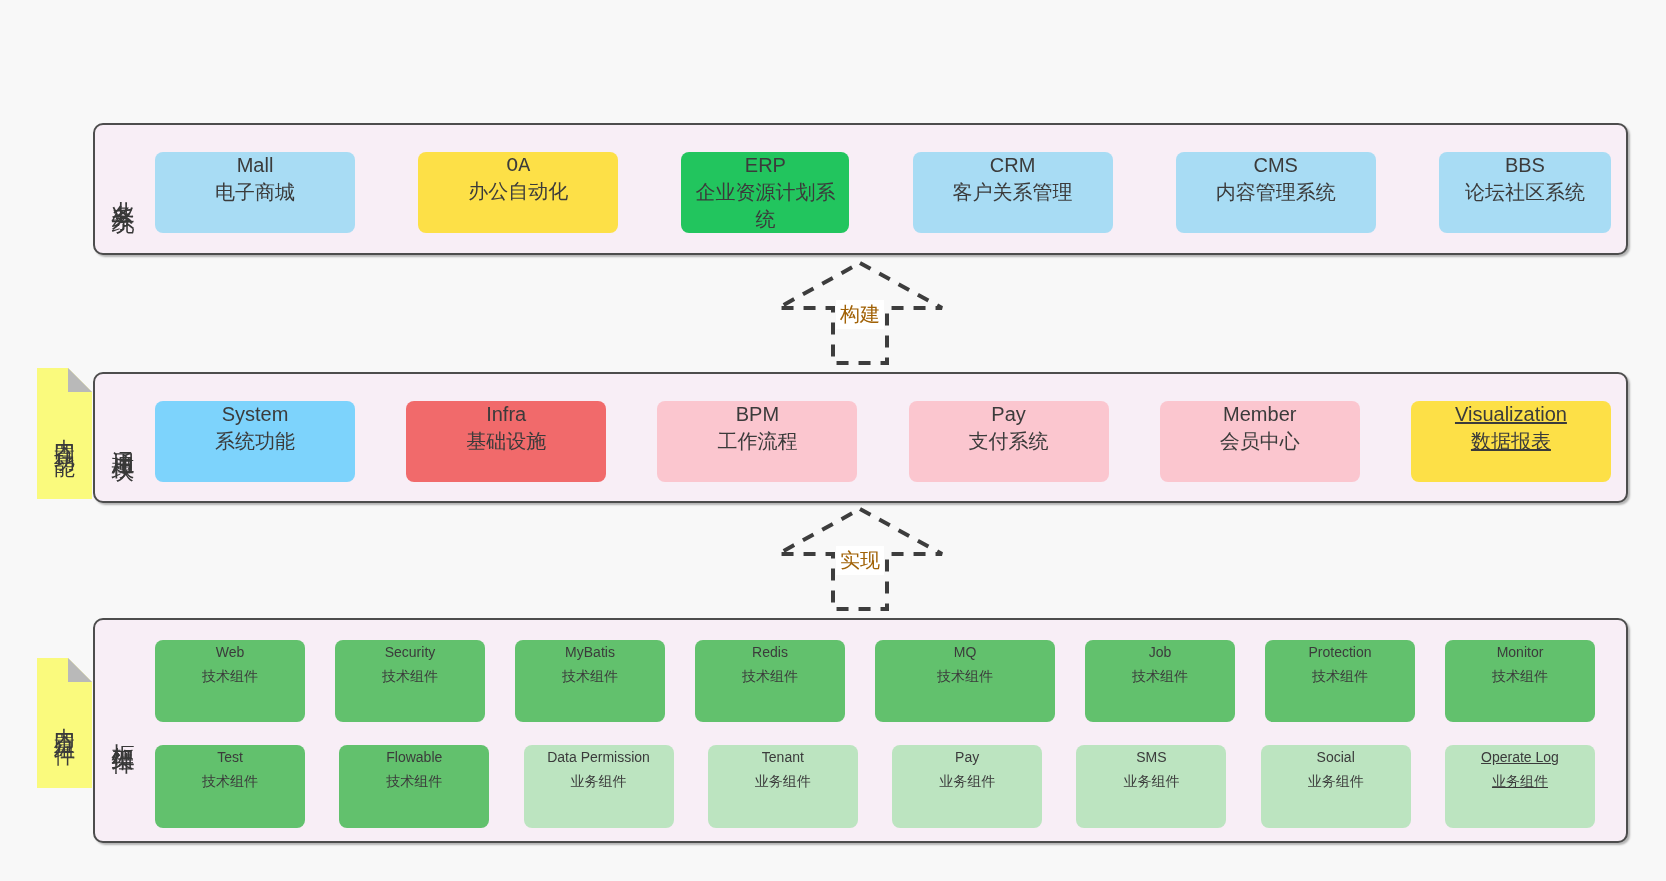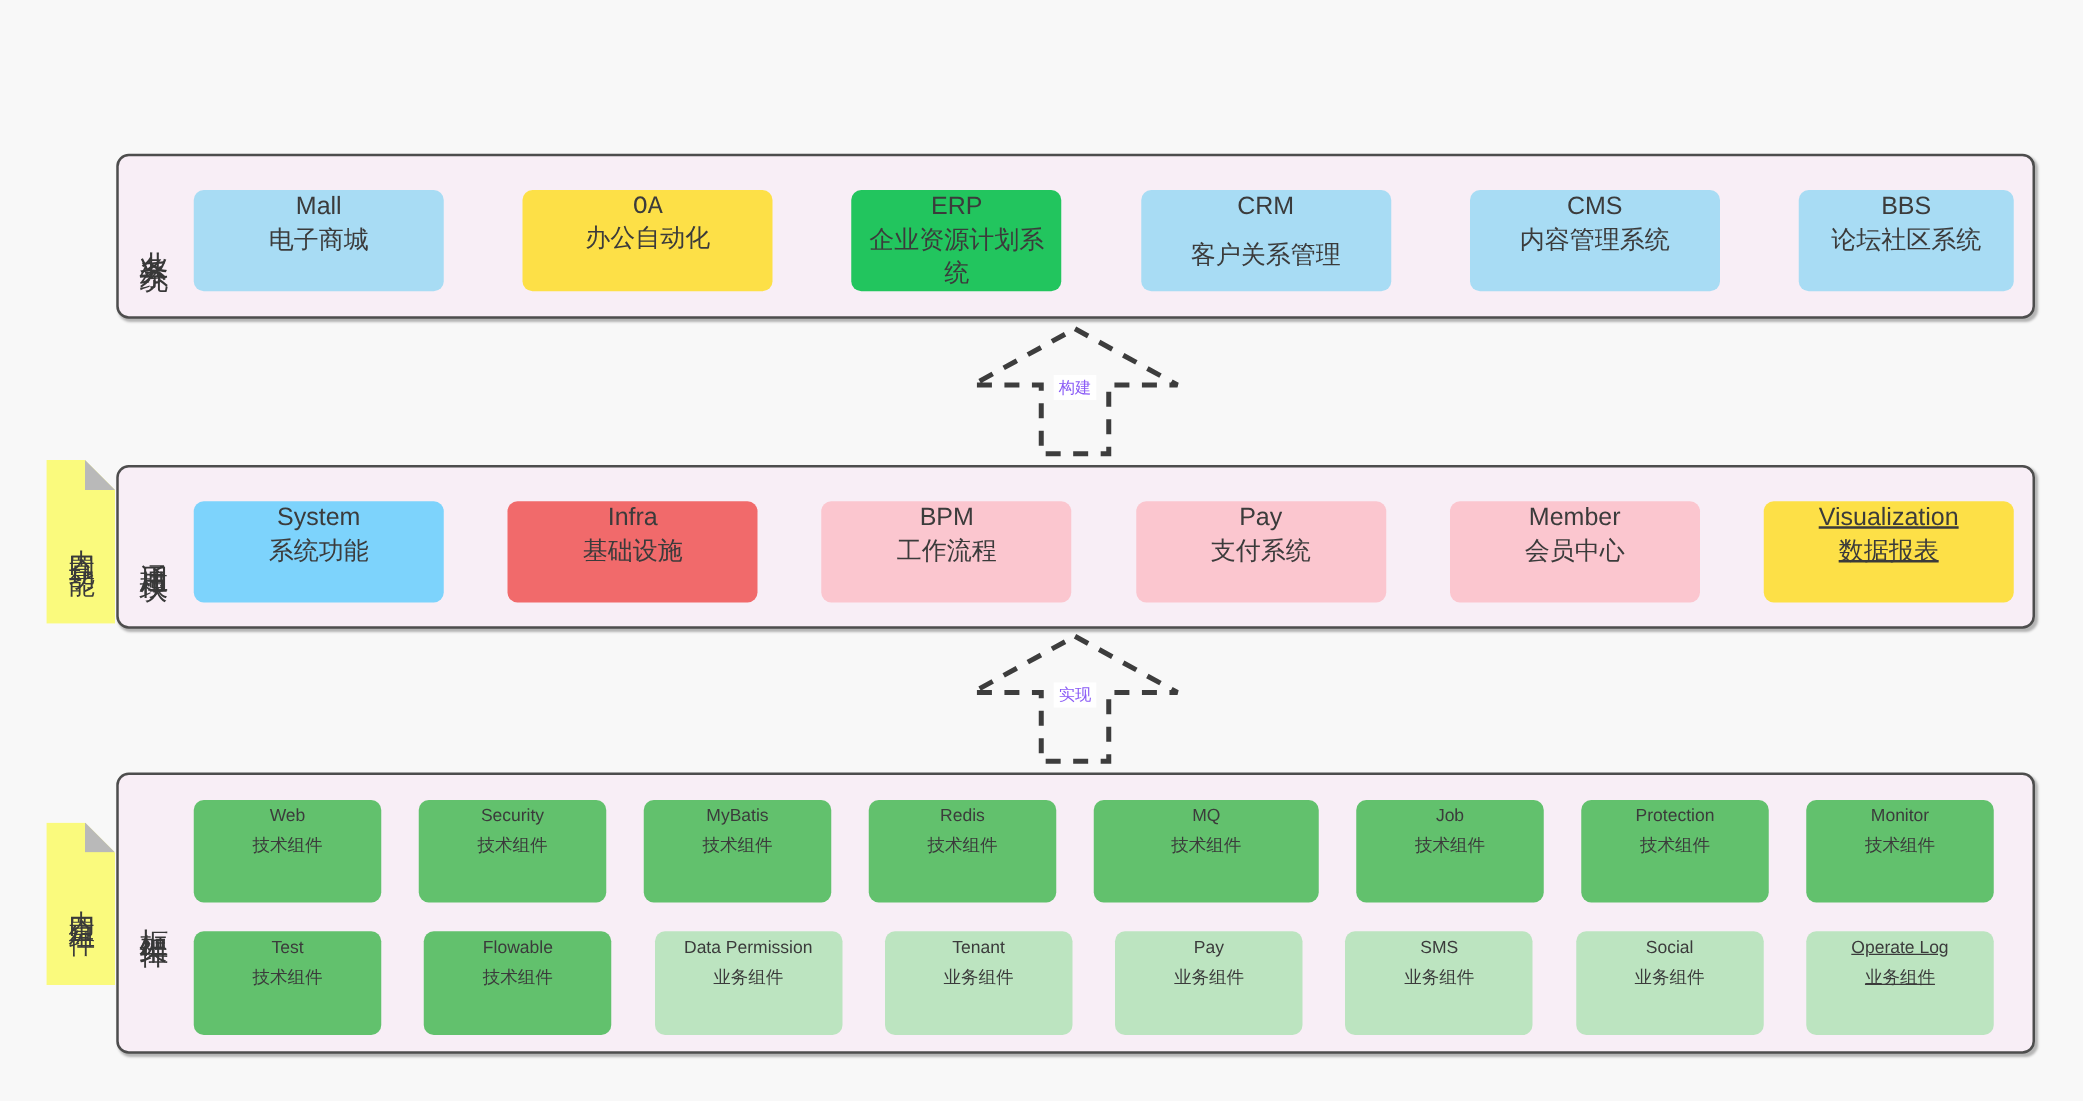--- a/index.html
+++ b/index.html
@@ -18,21 +18,21 @@
   .sticky{position:absolute;width:55px;background:#fafa7d;
           clip-path:polygon(0 0,calc(100% - 24px) 0,100% 24px,100% 100%,0 100%);}
   .sticky-fold{position:absolute;top:0;right:0;width:24px;height:24px;background:#b9b9b9;
           clip-path:polygon(0 0,100% 100%,0 100%);}
   .sticky-text{position:absolute;inset:0;display:flex;align-items:center;justify-content:center;}
   .sticky-text span{writing-mode:vertical-rl;text-orientation:upright;font-size:21px;letter-spacing:6px;color:#3a3a3a;}
 
   .arrow-wrap{position:absolute;width:180px;height:110px;}
   .arrow-wrap svg{position:absolute;inset:0;}
   .arrow-label{position:absolute;top:42px;left:50%;transform:translateX(-50%);background:#ffffff;
-               padding:1px 4px;font-size:13px;color:#8b5cf6;white-space:nowrap;}
+               padding:1px 4px;font-size:20px;color:#a16207;white-space:nowrap;}
 </style>
 </head>
 <body>
 
 <div id="stage">
 
   <div class="layer" id="layer-0" style="top:123px;height:132px;">
     <div class="layer-label">
       <span>业务系统</span>
     </div>
@@ -42,21 +42,21 @@
           <span>电子商城</span>
         </div>
         <div class="box" style="width: 200px; background: #fde047; font-family: Liberation Mono, monospace;">
           <span>OA</span>
           <span>办公自动化</span>
         </div>
         <div class="box" style="width: 168px; background: #22c55e;">
           <span>ERP</span>
           <span>企业资源计划系统</span>
         </div>
-        <div class="box" style="width: 200px; background: rgb(168, 220, 244); gap: 12px;">
+        <div class="box" style="width: 200px; background: rgb(168, 220, 244);">
           <span>CRM</span>
           <span>客户关系管理</span>
         </div>
         <div class="box" style="width: 200px; background: rgb(168, 220, 244);">
           <span>CMS</span>
           <span>内容管理系统</span>
         </div>
         <div class="box" style="width: 172px; background: rgb(168, 220, 244);">
           <span>BBS</span>
           <span>论坛社区系统</span>

